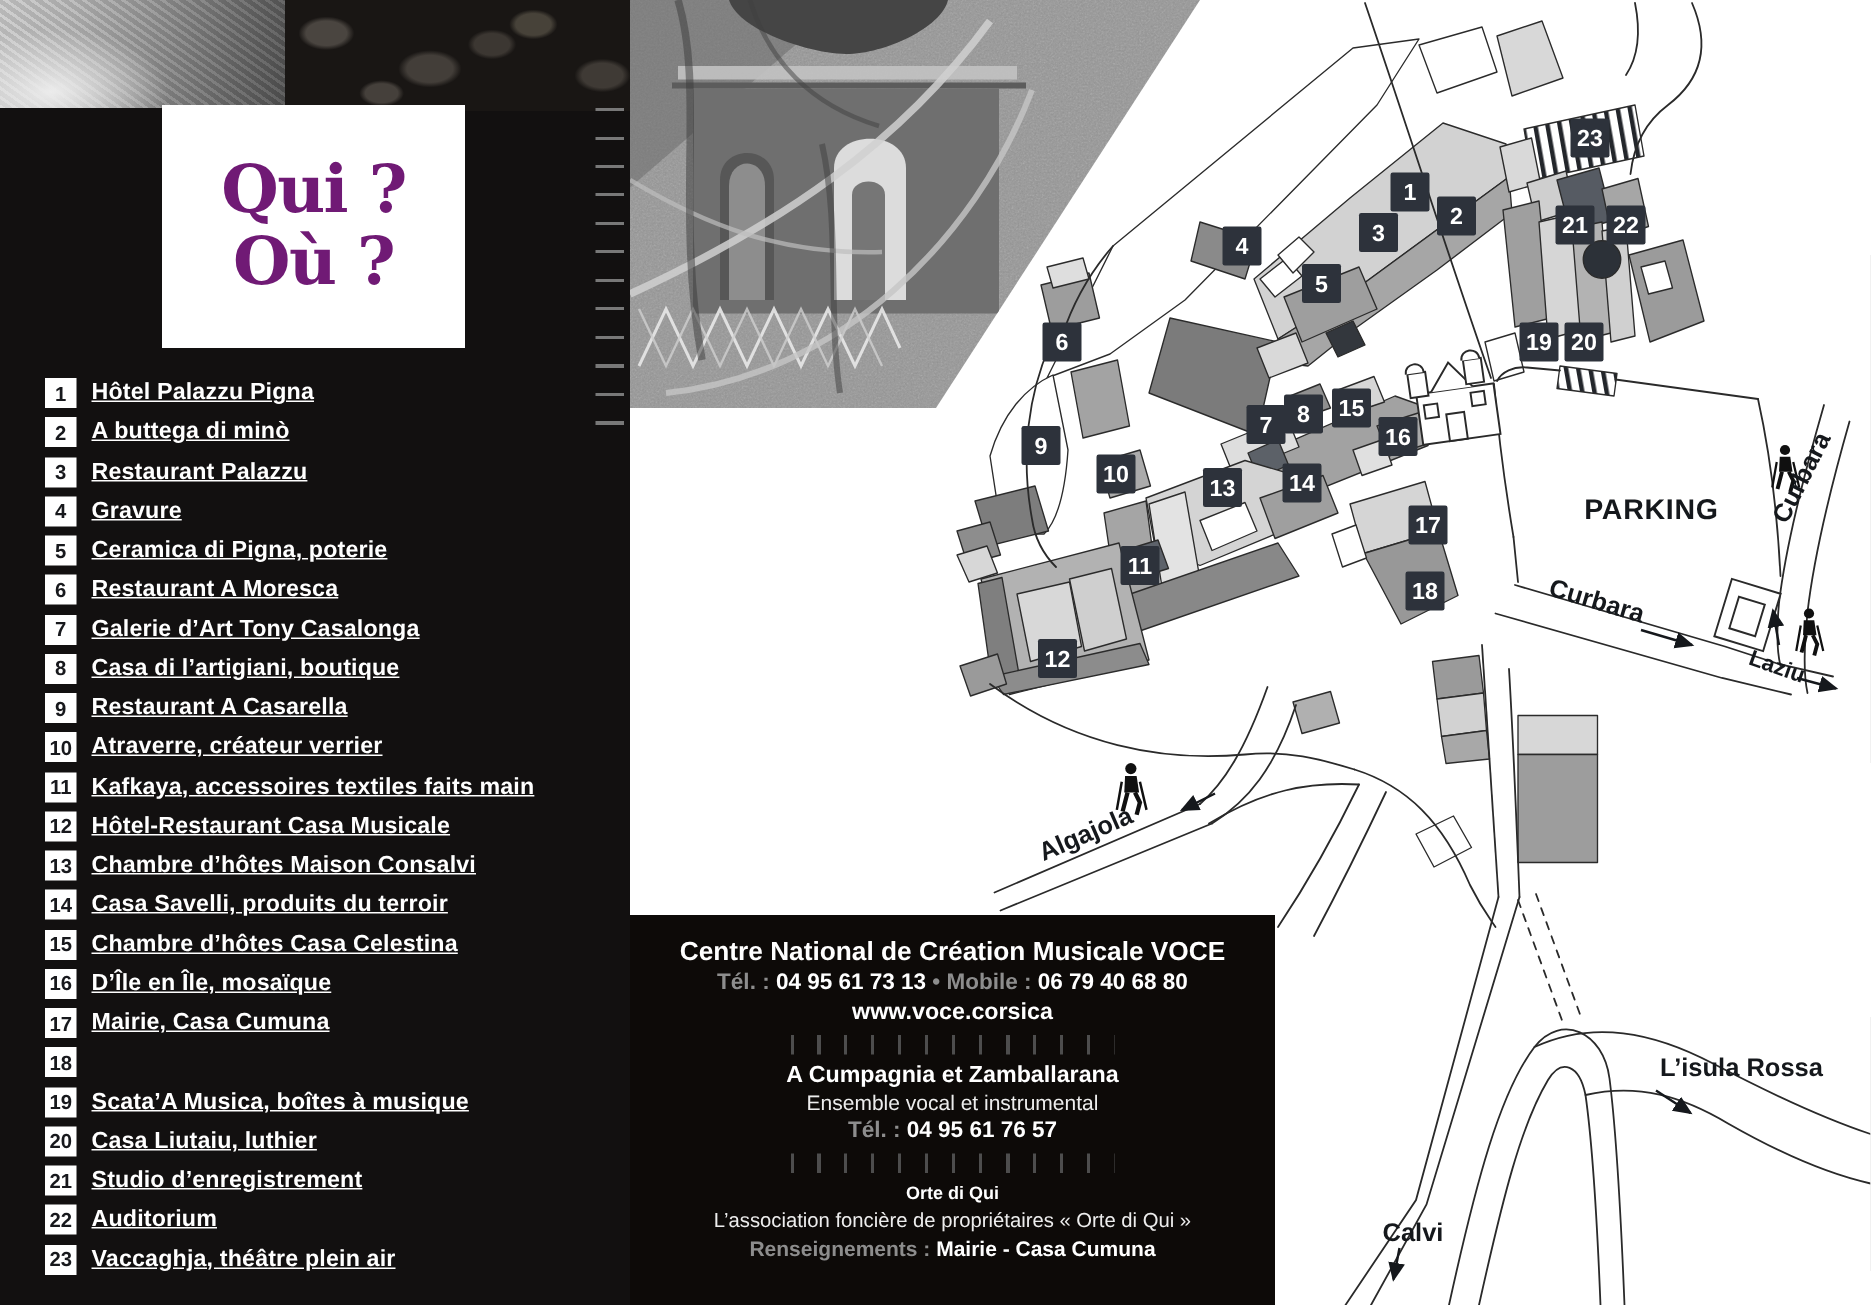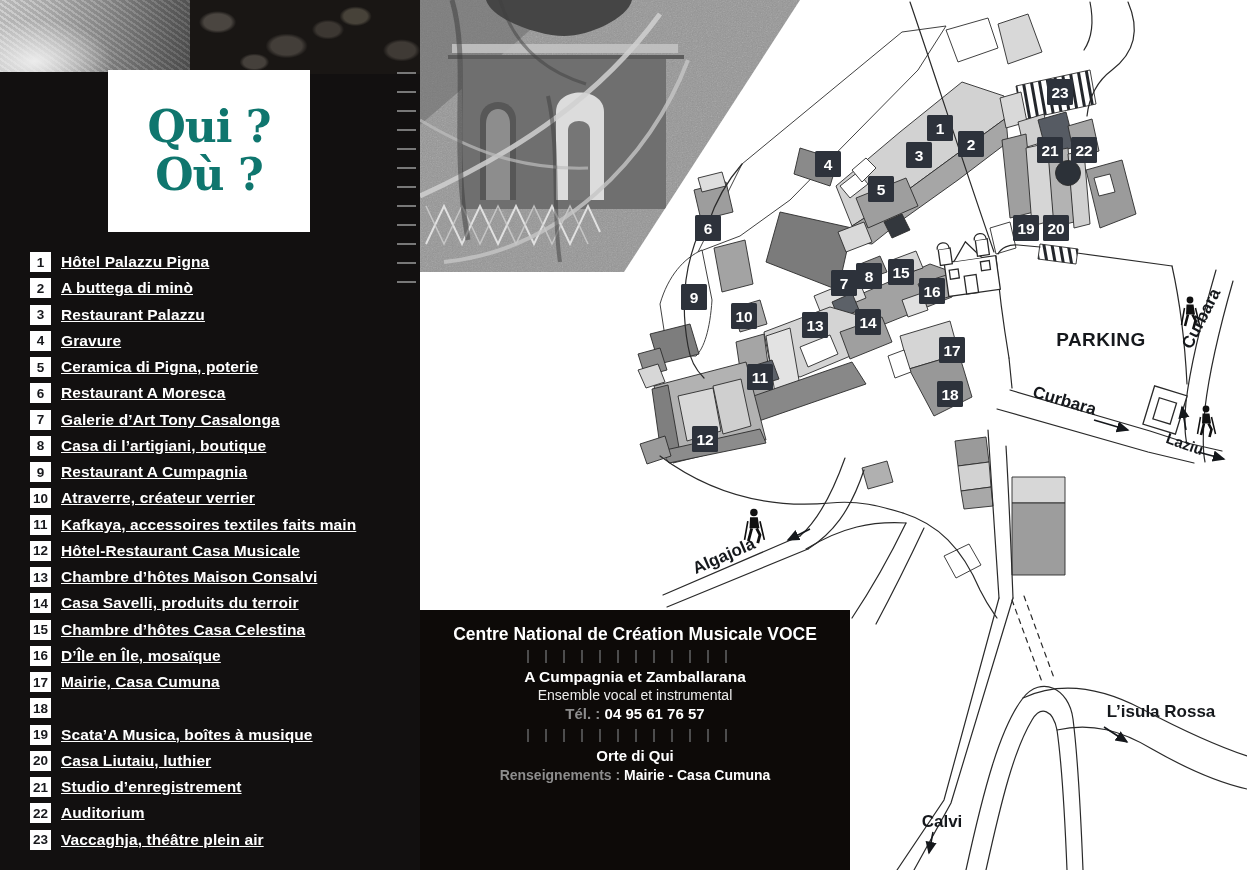--- a/index.html
+++ b/index.html
@@ -19,41 +19,41 @@
       radial-gradient(26px 16px at 72% 22%, #474239 0 45%, rgba(0,0,0,0) 62%),
       radial-gradient(30px 18px at 92% 68%, #3f3a35 0 45%, rgba(0,0,0,0) 62%),
       radial-gradient(24px 14px at 28% 84%, #45403b 0 45%, rgba(0,0,0,0) 62%),
       radial-gradient(26px 16px at 60% 40%, #3c3732 0 45%, rgba(0,0,0,0) 62%),
       #191614;}
   .ladder{position:absolute;left:397px;top:72px;width:19px;height:212px;
     background:repeating-linear-gradient(180deg,#787878 0 2px,rgba(0,0,0,0) 2px 19px);}
   .title-box{position:absolute;left:108px;top:70px;width:202px;height:162px;background:#ffffff;
     display:flex;align-items:center;justify-content:center;text-align:center;}
   .title-box .t{font-family:"DejaVu Serif",serif;font-weight:700;font-size:44px;line-height:1.1;
-    color:#0f766e;letter-spacing:-1px;}
+    color:#701a75;letter-spacing:-1px;}
   .legend{position:absolute;left:30px;top:249px;margin:0;padding:0;list-style:none;}
   .legend li{display:flex;align-items:center;height:26.25px;}
   .legend .badge{display:inline-flex;align-items:center;justify-content:center;
     width:21px;height:20px;background:#ffffff;color:#17181c;font-weight:700;font-size:13.5px;
     margin-right:10px;flex:0 0 auto;}
   .legend .lbl{color:#ffffff;font-weight:700;font-size:15.5px;letter-spacing:.1px;white-space:nowrap;text-decoration:underline;}
   
   .contact{position:absolute;left:420px;top:610px;width:430px;height:284px;background:#0d0a08;
     z-index:3;text-align:center;color:#fff;}
   .contact .row{white-space:nowrap;}
   .c-org{font-size:17.5px;font-weight:700;margin-top:13px;line-height:22px;}
   .c-tel{font-size:15px;line-height:20px;}
   .c-web{font-size:15.5px;font-weight:700;line-height:20px;}
   .grey{color:#8d8d8d;font-weight:700;}
   .wht{color:#ffffff;font-weight:700;}
   .ticks{width:216px;height:13px;margin:5px auto 4px auto;
     background:repeating-linear-gradient(90deg,#4d4d4d 0 2px,rgba(0,0,0,0) 2px 18px);}
   .c-group{font-size:15.5px;font-weight:700;line-height:19px;margin-top:3px;}
   .c-desc{font-size:14px;color:#ededed;line-height:18px;}
-  .c-assoc{font-size:15px;font-weight:700;line-height:19px;margin-top:3px;}
+  .c-assoc{font-size:12px;font-weight:700;line-height:19px;margin-top:3px;}
   .c-small{font-size:13.5px;color:#ededed;line-height:17px;}
   .c-info{font-size:14px;line-height:19px;margin-top:1px;}
   
   .map-svg{position:absolute;left:0;top:0;z-index:1;}
   .marker-num{fill:#ffffff;font:700 15.5px "Liberation Sans",sans-serif;text-anchor:middle;}
   .street-lbl{font:600 17px "Liberation Sans",sans-serif;fill:#15181c;text-anchor:middle;}
   .street-lbl-sm{font:600 15px "Liberation Sans",sans-serif;fill:#15181c;text-anchor:middle;}
   .lbl-big{font:700 19px "Liberation Sans",sans-serif;fill:#15181c;letter-spacing:.5px;text-anchor:middle;}
 </style>
 </head>
@@ -394,21 +394,21 @@
         <li>
           <span class="badge">7</span>
           <span class="lbl">Galerie d’Art Tony Casalonga</span>
         </li>
         <li>
           <span class="badge">8</span>
           <span class="lbl">Casa di l’artigiani, boutique</span>
         </li>
         <li>
           <span class="badge">9</span>
-          <span class="lbl">Restaurant A Cumpagnia</span>
+          <span class="lbl">Restaurant A Casarella</span>
         </li>
         <li>
           <span class="badge">10</span>
           <span class="lbl">Atraverre, créateur verrier</span>
         </li>
         <li>
           <span class="badge">11</span>
           <span class="lbl">Kafkaya, accessoires textiles faits main</span>
         </li>
         <li>
@@ -456,28 +456,37 @@
         </li>
         <li>
           <span class="badge">23</span>
           <span class="lbl">Vaccaghja, théâtre plein air</span>
         </li>
       </ul>
   </div>
 
   <div class="contact">
     <div class="row c-org">Centre National de Création Musicale VOCE</div>
+    <div class="row c-tel">
+      <span class="grey">Tél. :</span>
+      <span class="wht">04 95 61 73 13</span>
+      <span class="grey">•</span>
+      <span class="grey">Mobile :</span>
+      <span class="wht">06 79 40 68 80</span>
+    </div>
+    <div class="row c-web">www.voce.corsica</div>
     <div class="ticks"></div>
     <div class="row c-group">A Cumpagnia et Zamballarana</div>
     <div class="row c-desc">Ensemble vocal et instrumental</div>
     <div class="row c-tel">
       <span class="grey">Tél. :</span>
       <span class="wht">04 95 61 76 57</span>
     </div>
     <div class="ticks"></div>
     <div class="row c-assoc">Orte di Qui</div>
+    <div class="row c-small">L’association foncière de propriétaires « Orte di Qui »</div>
     <div class="row c-info">
       <span class="grey">Renseignements :</span>
       <span class="wht">Mairie - Casa Cumuna</span>
     </div>
   </div>
 
 </div>
 
 </body></html>

